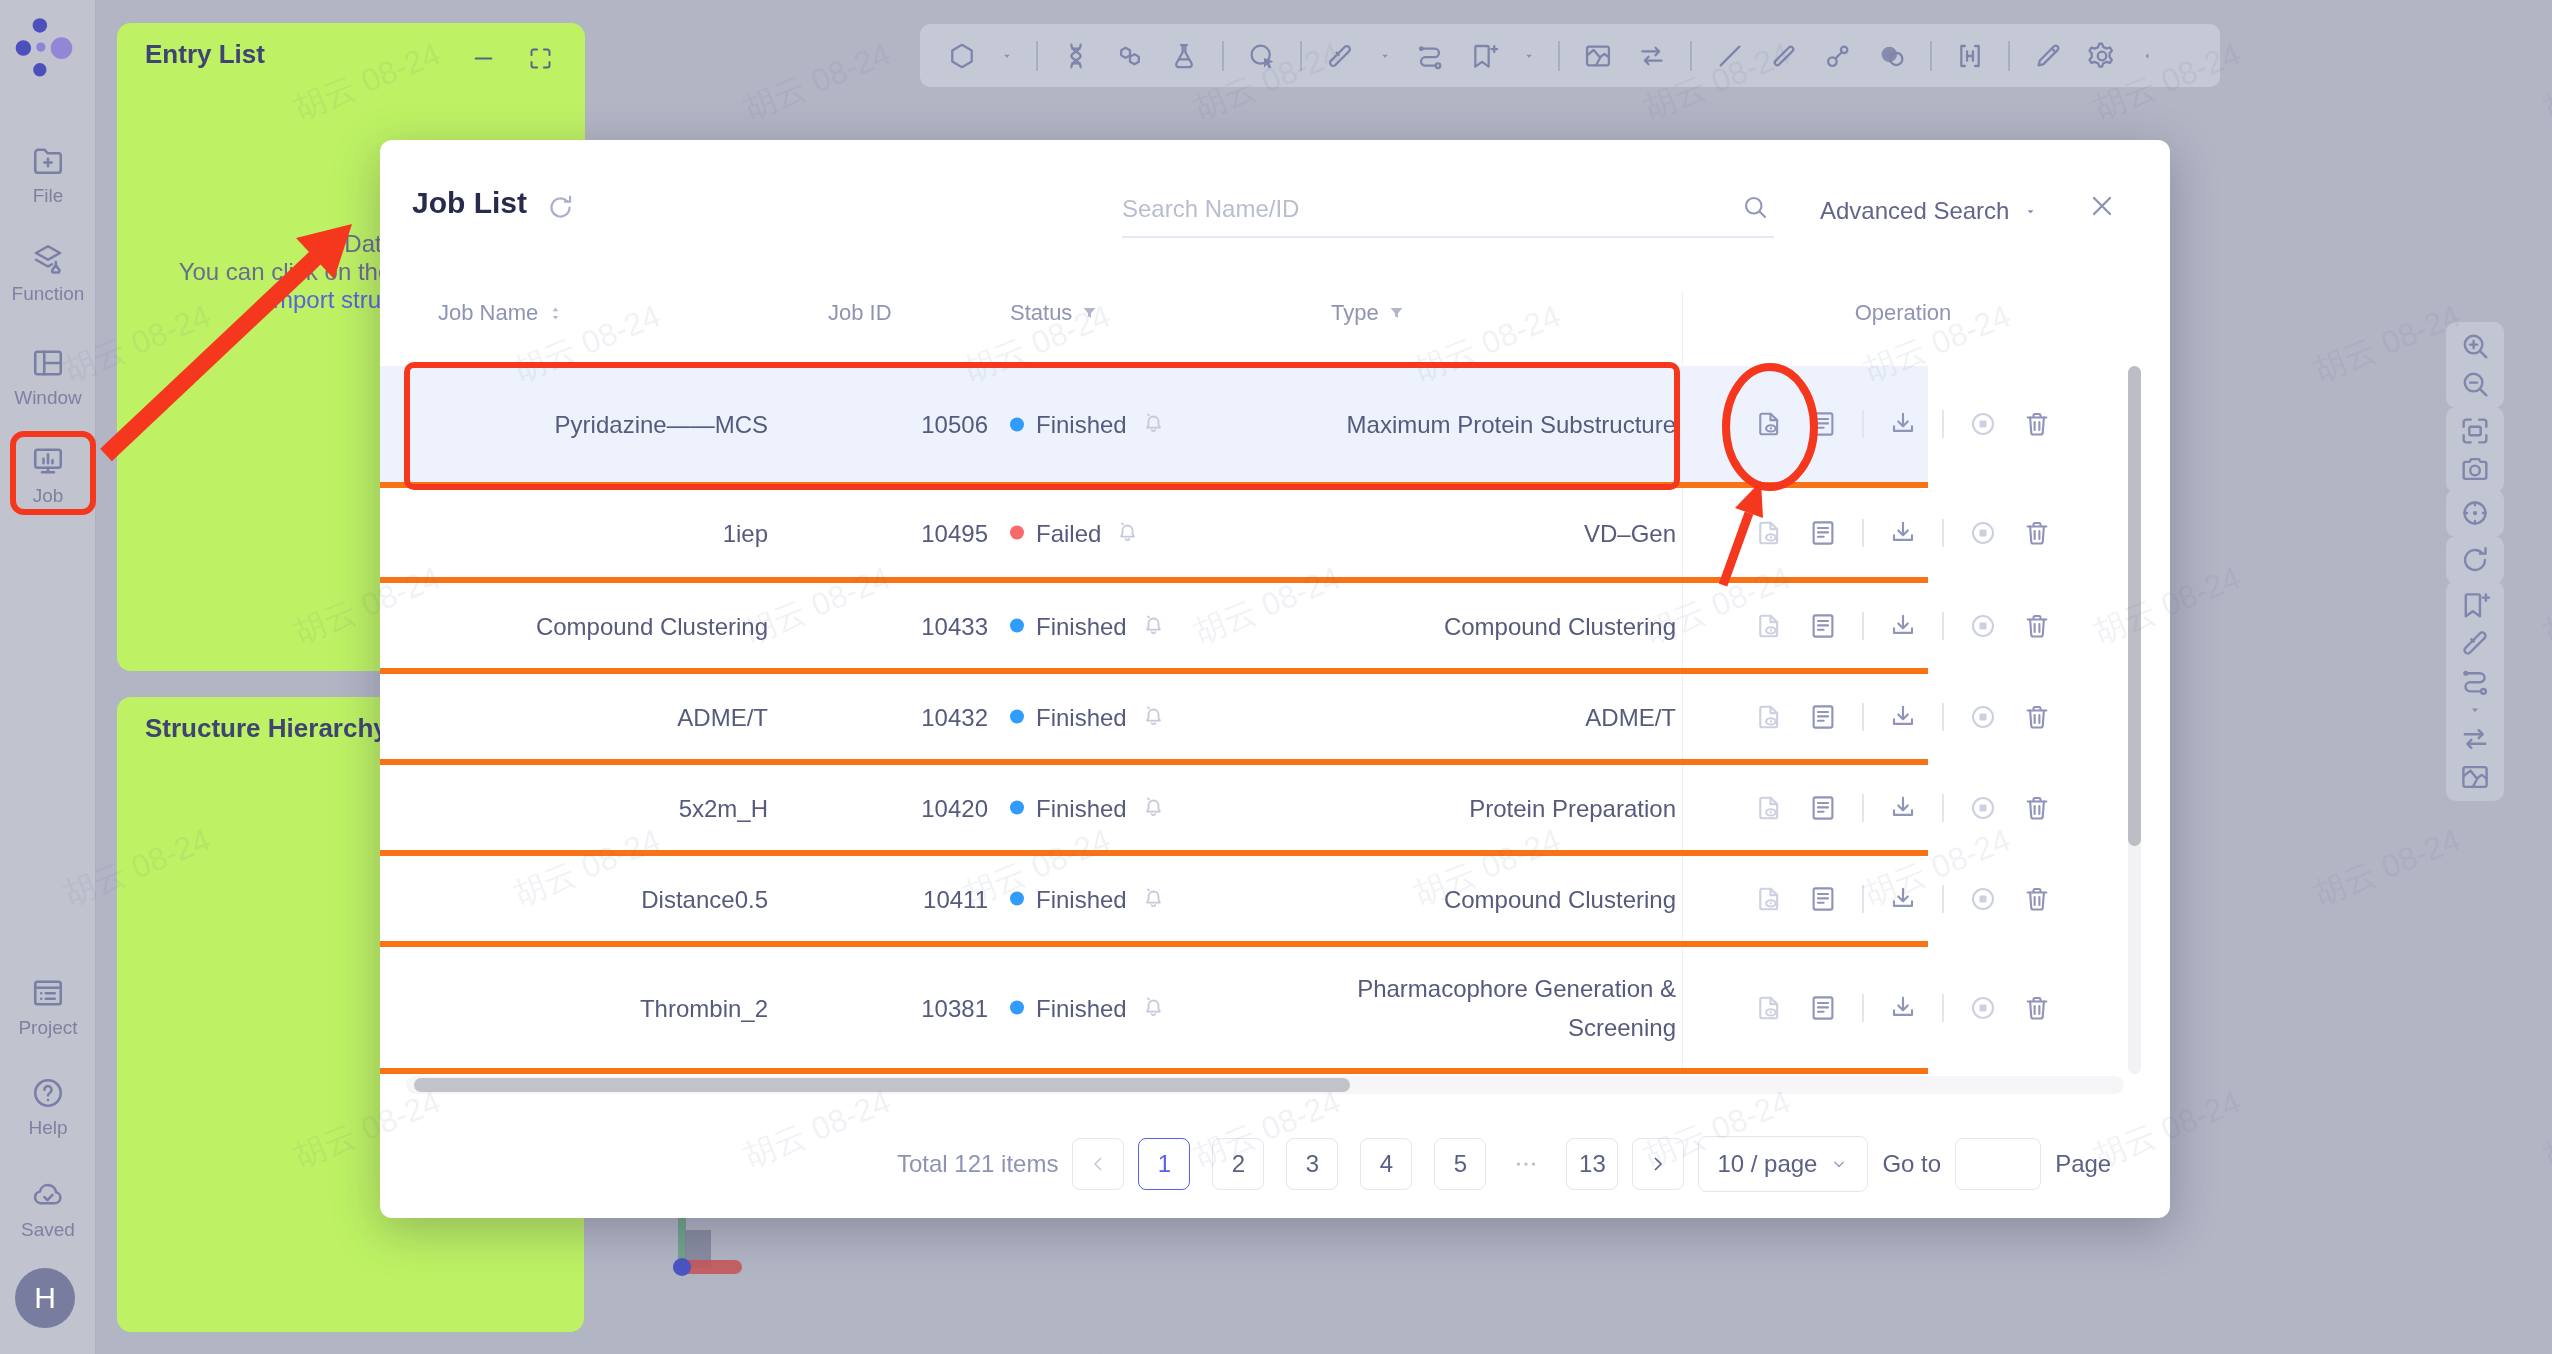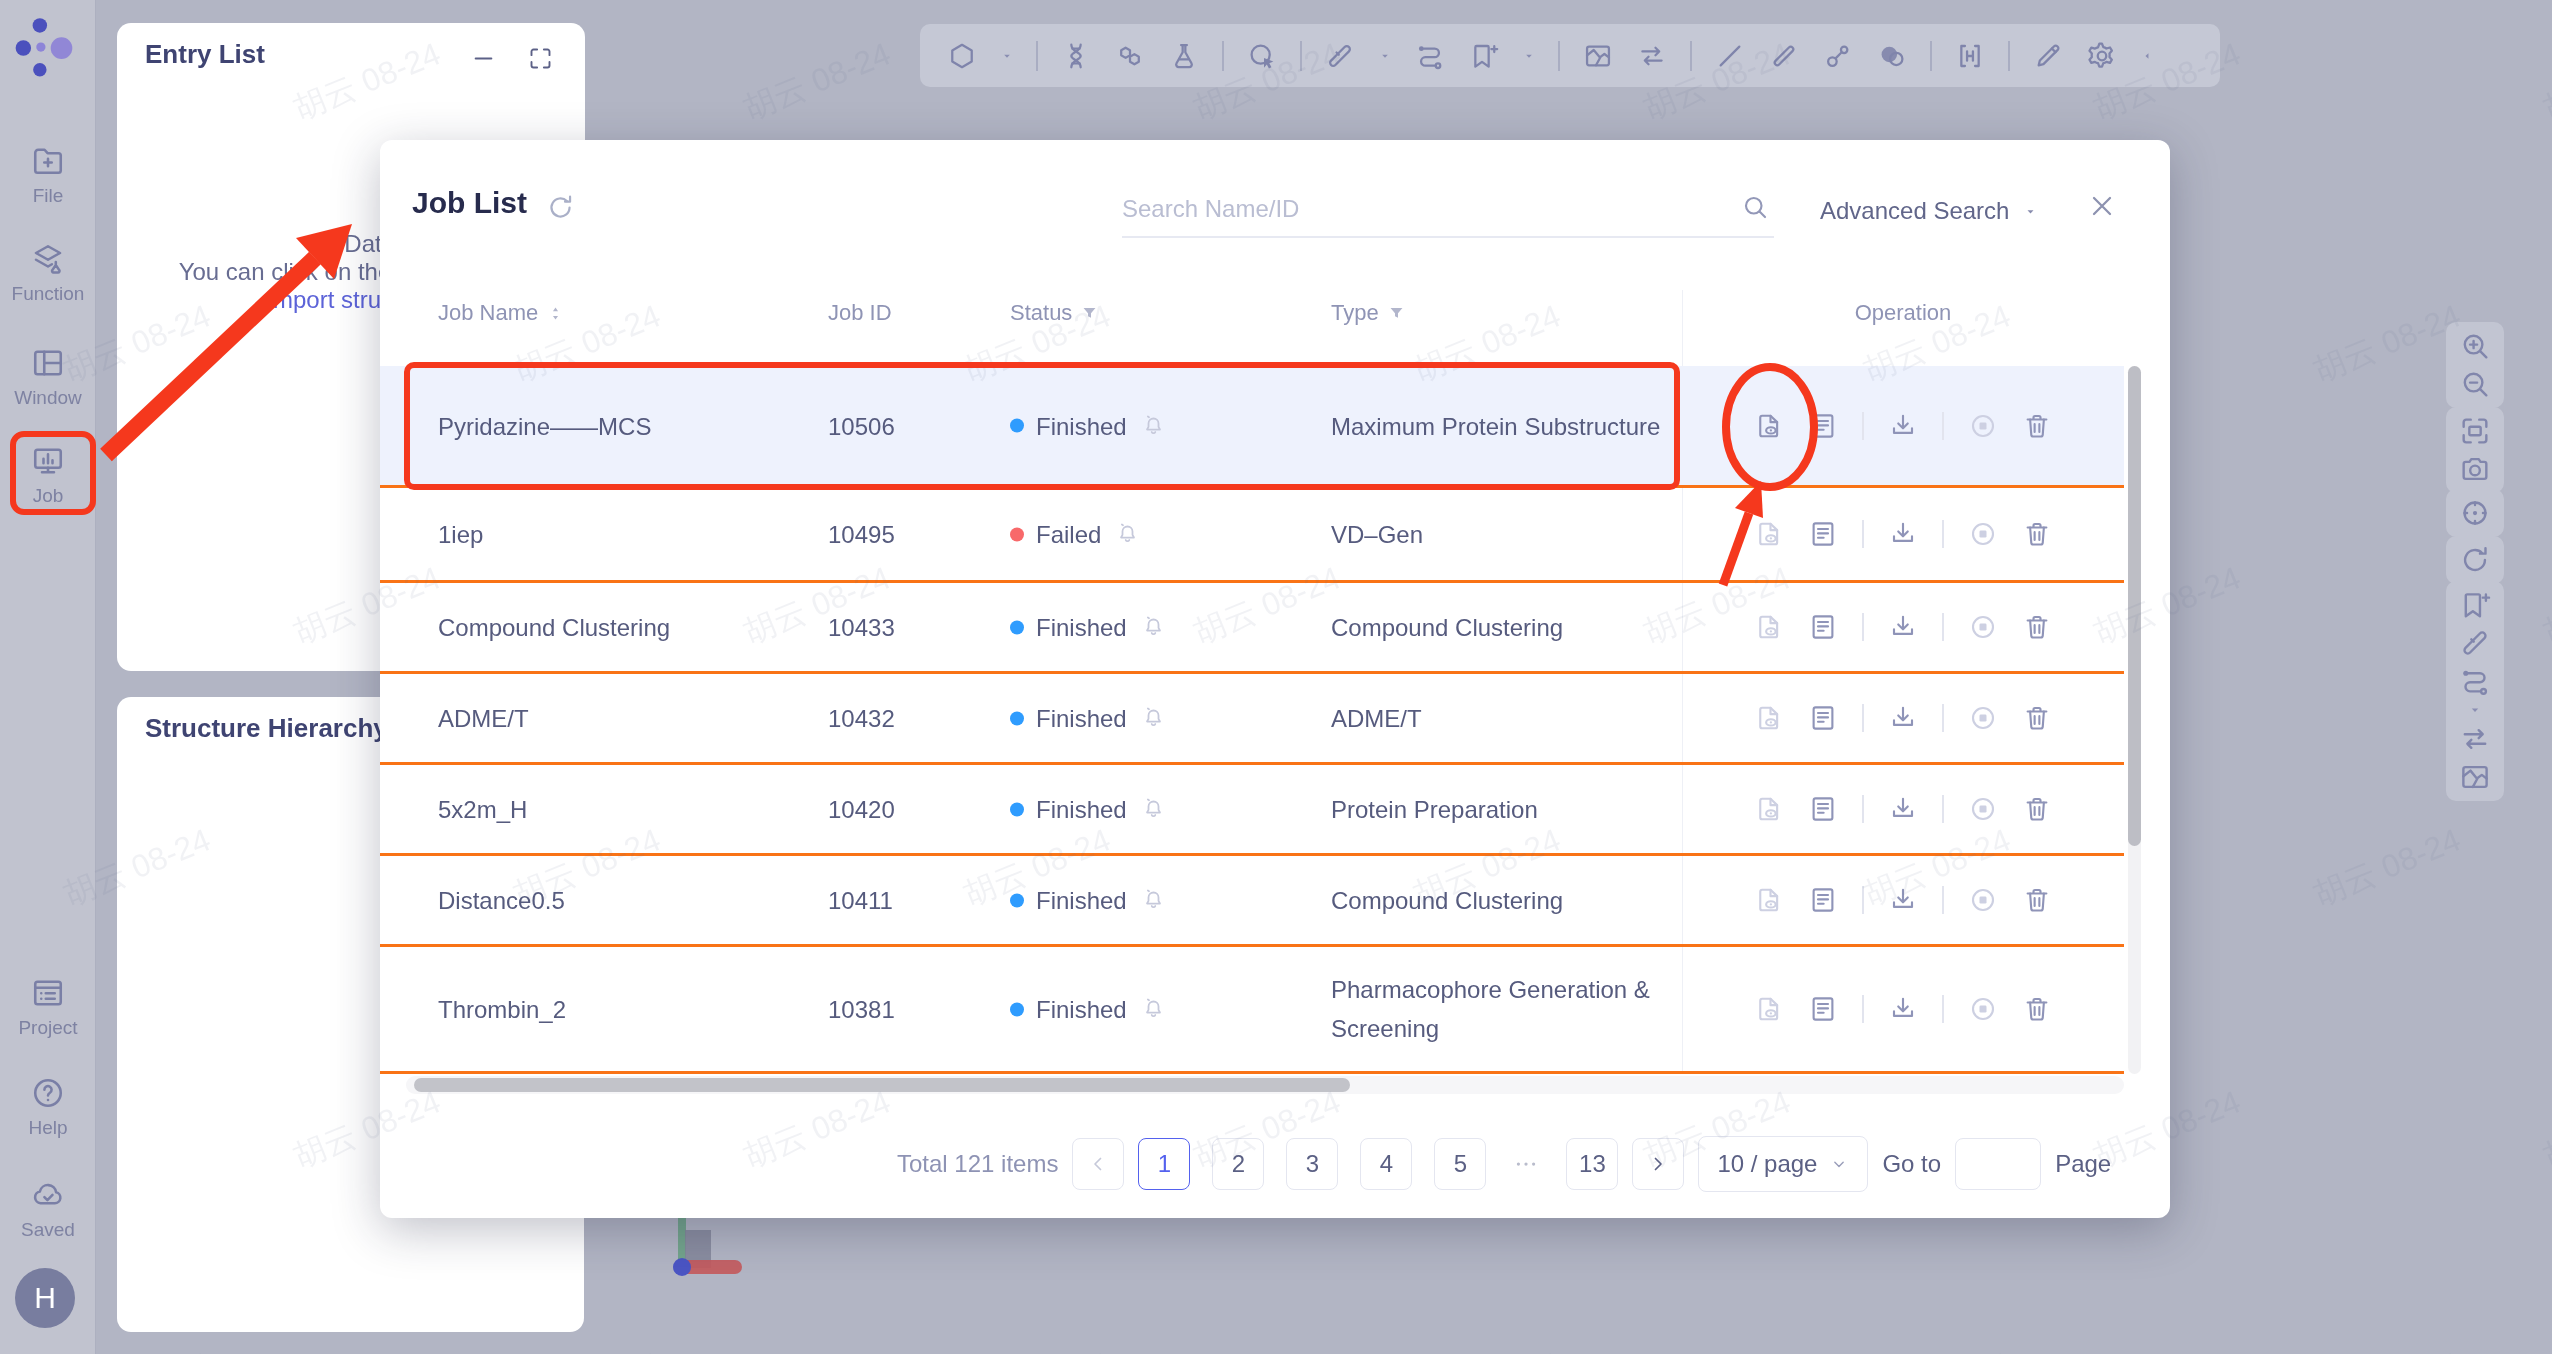--- a/index.html
+++ b/index.html
@@ -11,21 +11,21 @@
 
   
   #sidebar { left:0; top:0; width:96px; height:1354px; background:#c1c3cf; border-right:1px solid #adb0c0; z-index:2; }
   .side-item { position:absolute; left:0; width:96px; text-align:center; cursor:pointer; }
   .side-item .sicon { width:36px; height:36px; color:#7a7fa6; margin:0 auto; display:block; }
   .side-item .slabel { display:block; margin-top:6px; font-size:19px; color:#7e82a2; }
   #avatar { left:15px; top:1268px; width:60px; height:60px; border-radius:50%; background:#787d9f; color:#fff;
             display:flex; align-items:center; justify-content:center; font-size:30px; }
 
   
-  .panel { background:#ffffff; border-radius:14px; z-index:1; }
+  .panel { background:#bef264; border-radius:14px; z-index:1; }
   .panel-title { position:absolute; left:28px; top:16px; font-size:26px; font-weight:bold; color:#3f4472; }
   .panel-hicon { position:absolute; top:22px; width:27px; height:27px; color:#5c6187; cursor:pointer; }
   .empty-block { position:absolute; left:0; right:0; text-align:center; font-size:24px; color:#686d92; line-height:28px; }
   .empty-block .lnk { color:#5c63d8; }
 
   
   #toolbar { left:920px; top:24px; width:1300px; height:63px; background:#c5c8d5; border-radius:10px;
              display:flex; align-items:center; gap:22px; padding:0 26px; z-index:2; }
   #toolbar .tico { width:32px; height:32px; color:#7f84ab; cursor:pointer; flex:none; }
   #toolbar .tcaret { width:14px; height:14px; color:#8a8eb2; cursor:pointer; flex:none; }
@@ -54,21 +54,21 @@
   #adv-search .ic { width:15px; height:15px; color:#888cae; }
   #modal-close { left:1706px; top:50px; width:32px; height:32px; color:#8d92b0; cursor:pointer; }
 
   
   .th { position:absolute; top:160px; font-size:22px; color:#8f94b5; display:flex; align-items:center; gap:8px; }
   .th .ic { width:19px; height:19px; color:#b2b6cc; }
   #opcol-line { left:1302px; top:150px; width:1px; height:784px; background:#eef0f6; }
 
   
   #rows { left:0; top:226px; width:1744px; }
-  .jrow { position:relative; width:1744px; border-bottom:3px solid #f97316; }
+  .jrow { position:relative; width:1548px; border-bottom:6px solid #f97316;text-align:right; }
   .jrow.hl { background:#eef2fd; }
   .cell { position:absolute; top:50%; transform:translateY(-50%); font-size:24px; color:#565b7e; line-height:39px; }
   .c-name { left:58px; width:330px; }
   .c-id   { left:448px; width:160px; }
   .c-status { left:630px; width:300px; display:flex; align-items:center; gap:0; }
   .c-status .dot { width:14px; height:14px; border-radius:50%; margin-right:12px; flex:none; }
   .c-status .bell { width:25px; height:25px; color:#c6c9db; margin-left:14px; }
   .c-type { left:951px; width:345px; }
   .c-ops  { left:1302px; width:442px; display:flex; align-items:center; justify-content:center; gap:24px; }
   .c-ops .op { width:30px; height:30px; color:#8f94b8; cursor:pointer; }

